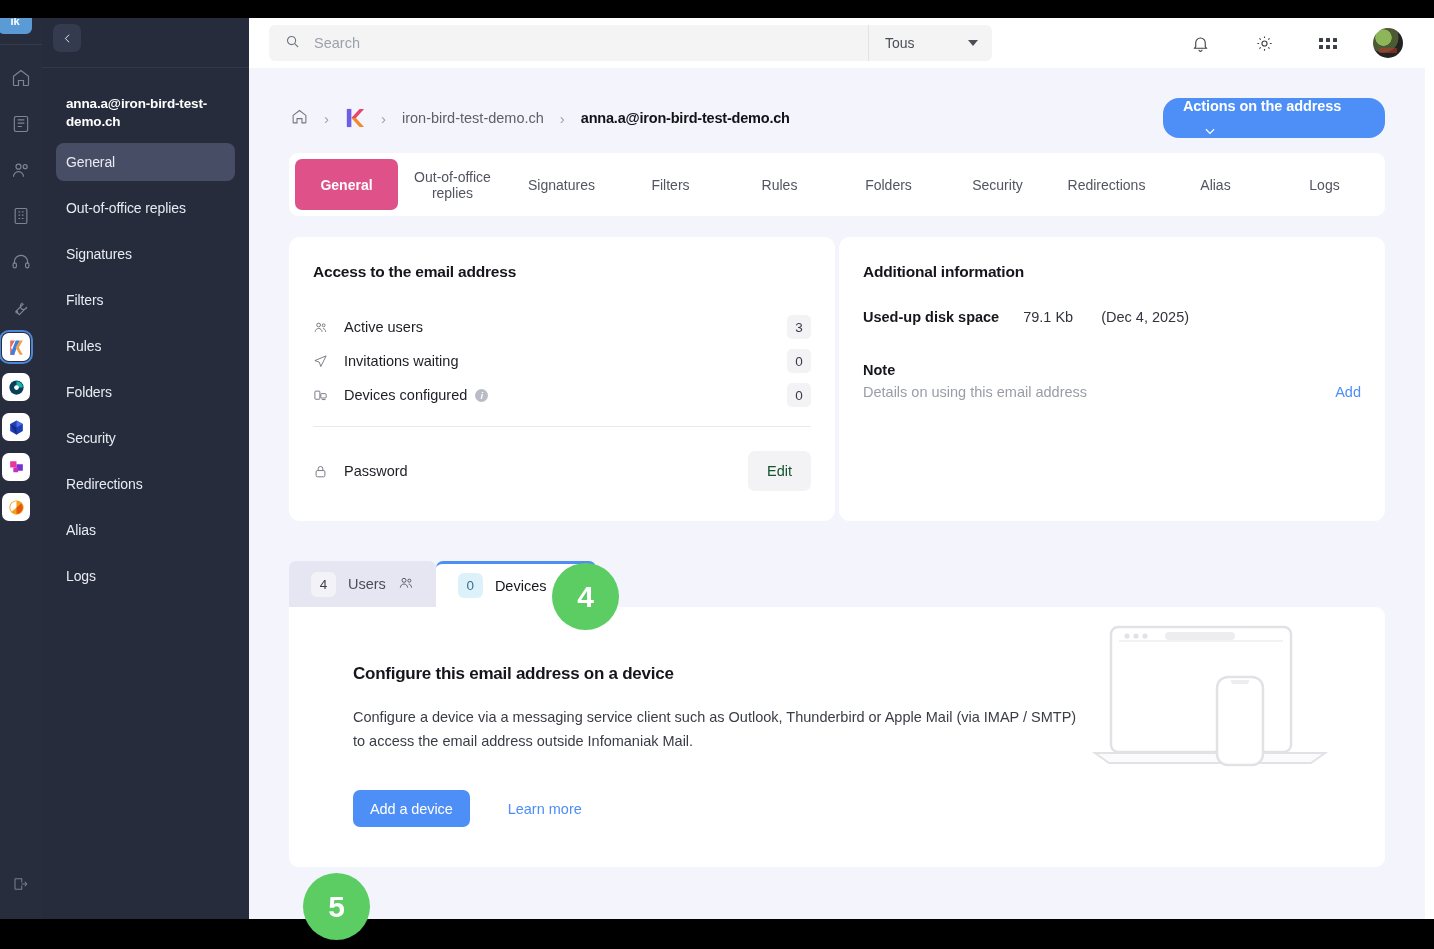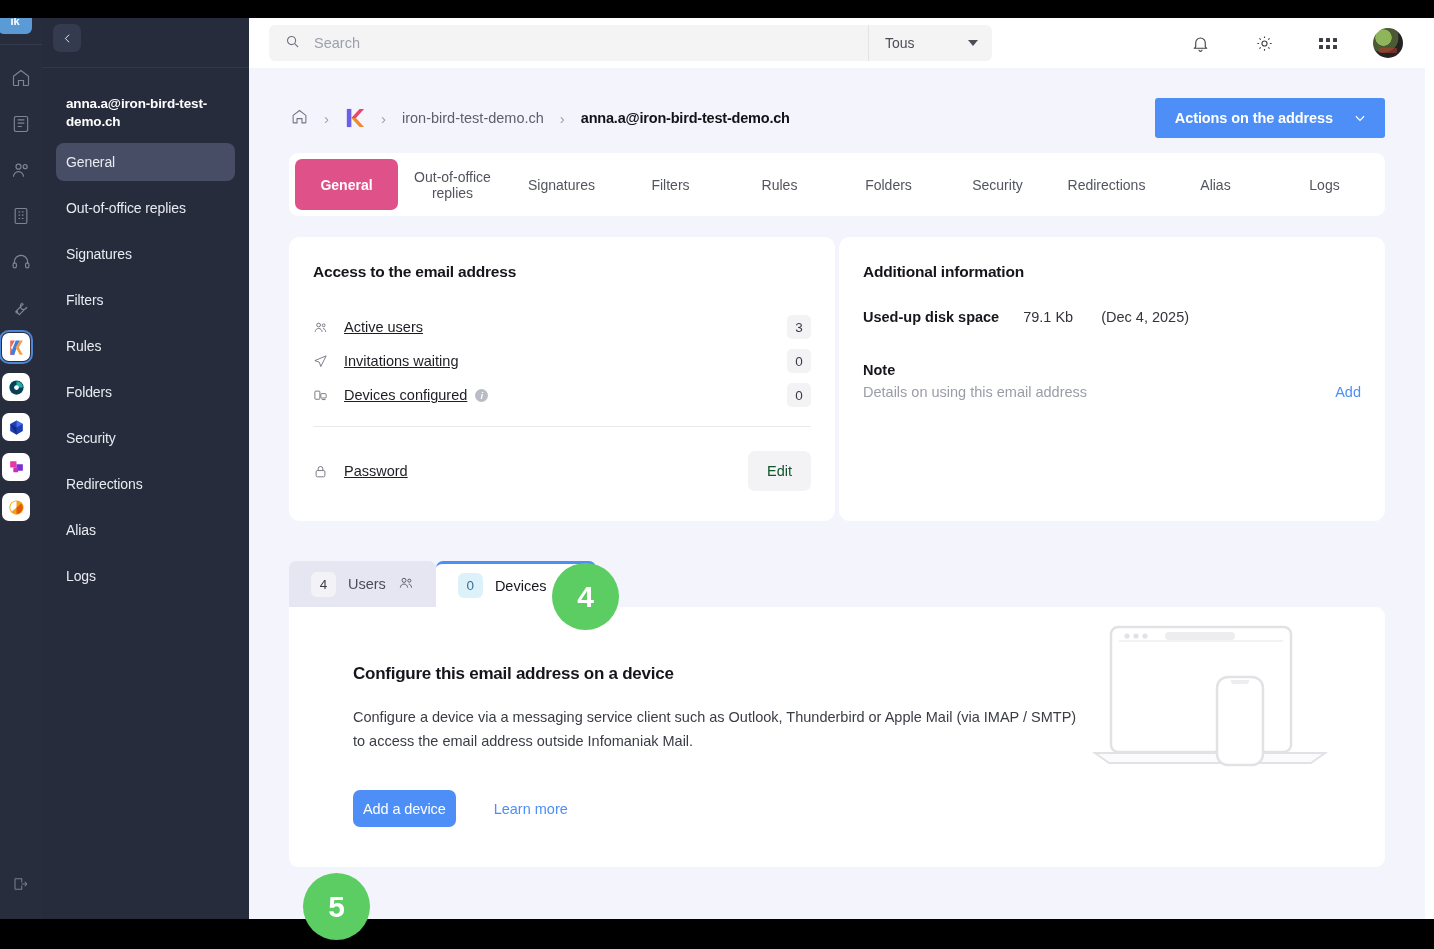--- a/index.html
+++ b/index.html
@@ -111,23 +111,23 @@
 
   
   .crumbrow { display:flex; align-items:center; padding:26px 40px 0 42px; height:74px; }
   .crumbs { display:flex; align-items:center; gap:0; }
   .crumb-home svg { width:17px; height:17px; stroke:#72757f; fill:none; stroke-width:1.5; }
   .crumb-sep { color:#9ea1ab; font-size:15px; margin:0 16px; }
   .kmark { width:20px; height:22px; position:relative; }
   .crumb-link { font-size:14.5px; color:#5d606b; cursor:pointer; }
   .crumb-cur { font-size:14.5px; color:#121317; font-weight:bold; letter-spacing:-.2px; }
   .actions-btn {
-    margin-left:auto; height:40px; min-width:222px; background:#4d8ef7; border-radius:3px;
-    color:#fff; font-size:14.5px; font-weight:bold; display:flex; align-items:center;
-    justify-content:space-between; padding:0 18px 0 20px; cursor:pointer; letter-spacing:-.1px;
+    margin-left:auto; height:40px; min-width:222px; background:#4d8ef7; border-radius:16px;
+    color:#fff; font-size:14.5px; font-weight:bold; display:flex; align-items:flex-start;
+    justify-content:space-between; padding:0 18px 0 20px; cursor:pointer; letter-spacing:-.1px;flex-direction:column;
   }
   .actions-btn svg { width:14px; height:14px; stroke:#fff; fill:none; stroke-width:2; margin-left:20px; }
 
   
   .tabcard {
     margin:11px 40px 0 40px; background:#fff; border-radius:9px; height:63px;
     display:flex; align-items:center; padding:0 6px;
   }
   .tab {
     flex:1; height:51px; border-radius:7px; display:flex; align-items:center; justify-content:center;
@@ -136,21 +136,21 @@
   .tab.active { background:#de5289; color:#fff; font-weight:bold; max-width:103px; flex:0 0 103px; }
 
   
   .cardrow { display:flex; gap:4px; margin:21px 40px 0 40px; }
   .card { background:#fff; border-radius:11px; flex:1; padding:26px 24px 24px 24px; height:284px; }
   .card-title { font-size:15.5px; font-weight:bold; color:#15161b; letter-spacing:-.2px; }
   .stat-list { margin-top:29px; }
   .stat-row { display:flex; align-items:center; height:34px; }
   .stat-ico { width:20px; display:flex; align-items:center; }
   .stat-ico svg { width:15px; height:15px; stroke:#696c76; fill:none; stroke-width:1.4; }
-  .stat-label { font-size:14.5px; color:#1d1e24; margin-left:11px;text-decoration:underline; }
+  .stat-label { font-size:14.5px; color:#1d1e24; margin-left:11px; }
   .info-dot {
     width:13px; height:13px; border-radius:50%; background:#b9bcc5; margin-left:8px;
     color:#fff; font-size:9.5px; font-weight:bold; display:inline-flex;
     align-items:center; justify-content:center; font-style:italic;
   }
   .stat-val {
     margin-left:auto; min-width:24px; height:24px; background:#f3f3f5; border-radius:5px;
     display:flex; align-items:center; justify-content:center; font-size:13.5px; color:#3b3d45; padding:0 6px;
   }
   .divider { height:1px; background:#e9e9ee; margin:14px 0 0 0; }
@@ -188,21 +188,21 @@
   .lpanel {
     background:#fff; border-radius:0 9px 9px 9px; height:260px;
     padding:57px 40px 0 64px; display:flex; position:relative; overflow:hidden;
   }
   .lp-left { max-width:730px; }
   .lp-title { font-size:17px; font-weight:bold; color:#15161b; letter-spacing:-.25px; }
   .lp-desc { margin-top:21px; font-size:14.5px; color:#3a3d46; line-height:24px; }
   .lp-actions { display:flex; align-items:center; margin-top:37px; }
   .btn-primary {
     background:#4d8ef7; color:#fff; border-radius:7px; height:37px;
-    display:flex; align-items:center; padding:0 10px; font-size:14.5px; cursor:pointer; letter-spacing:-.1px;
+    display:flex; align-items:center; padding:0 17px; font-size:14.5px; cursor:pointer; letter-spacing:-.1px;
   }
   .link-learn { margin-left:38px; font-size:14.5px; color:#4d8ef7; cursor:pointer; }
   .lp-art { position:absolute; right:56px; top:12px; width:240px; height:170px; }
 
   
   .bubble {
     position:absolute; border-radius:50%; background:#5bcd62; color:#fff;
     display:flex; align-items:center; justify-content:center;
     font-size:30px; font-weight:bold; z-index:40;
   }

